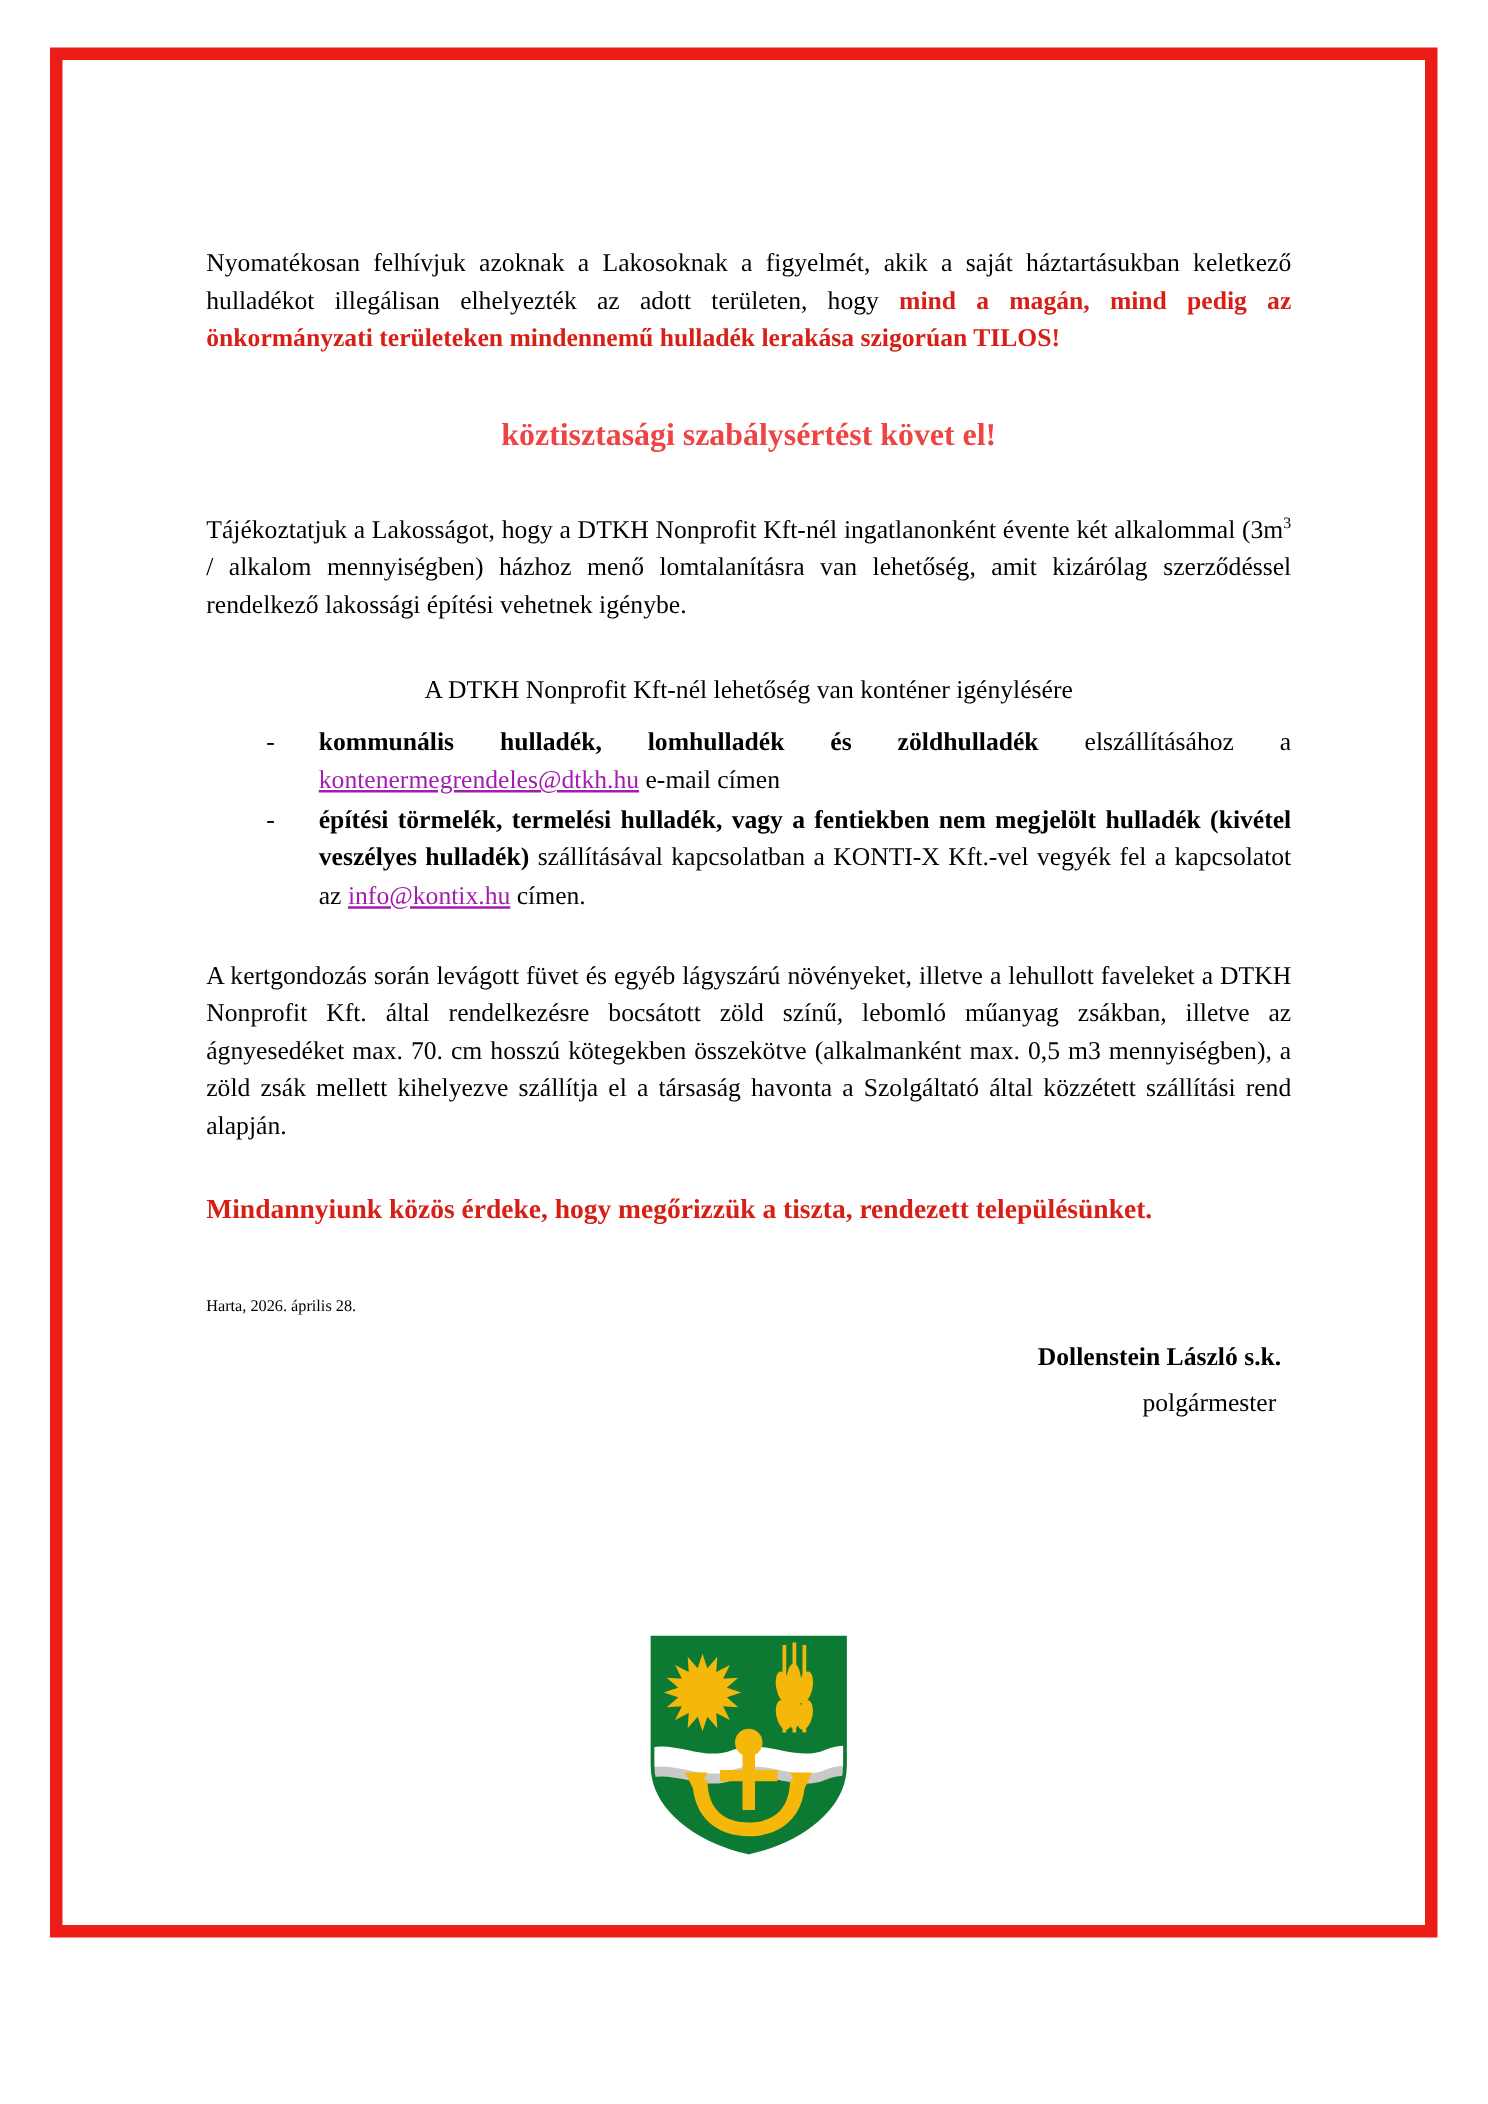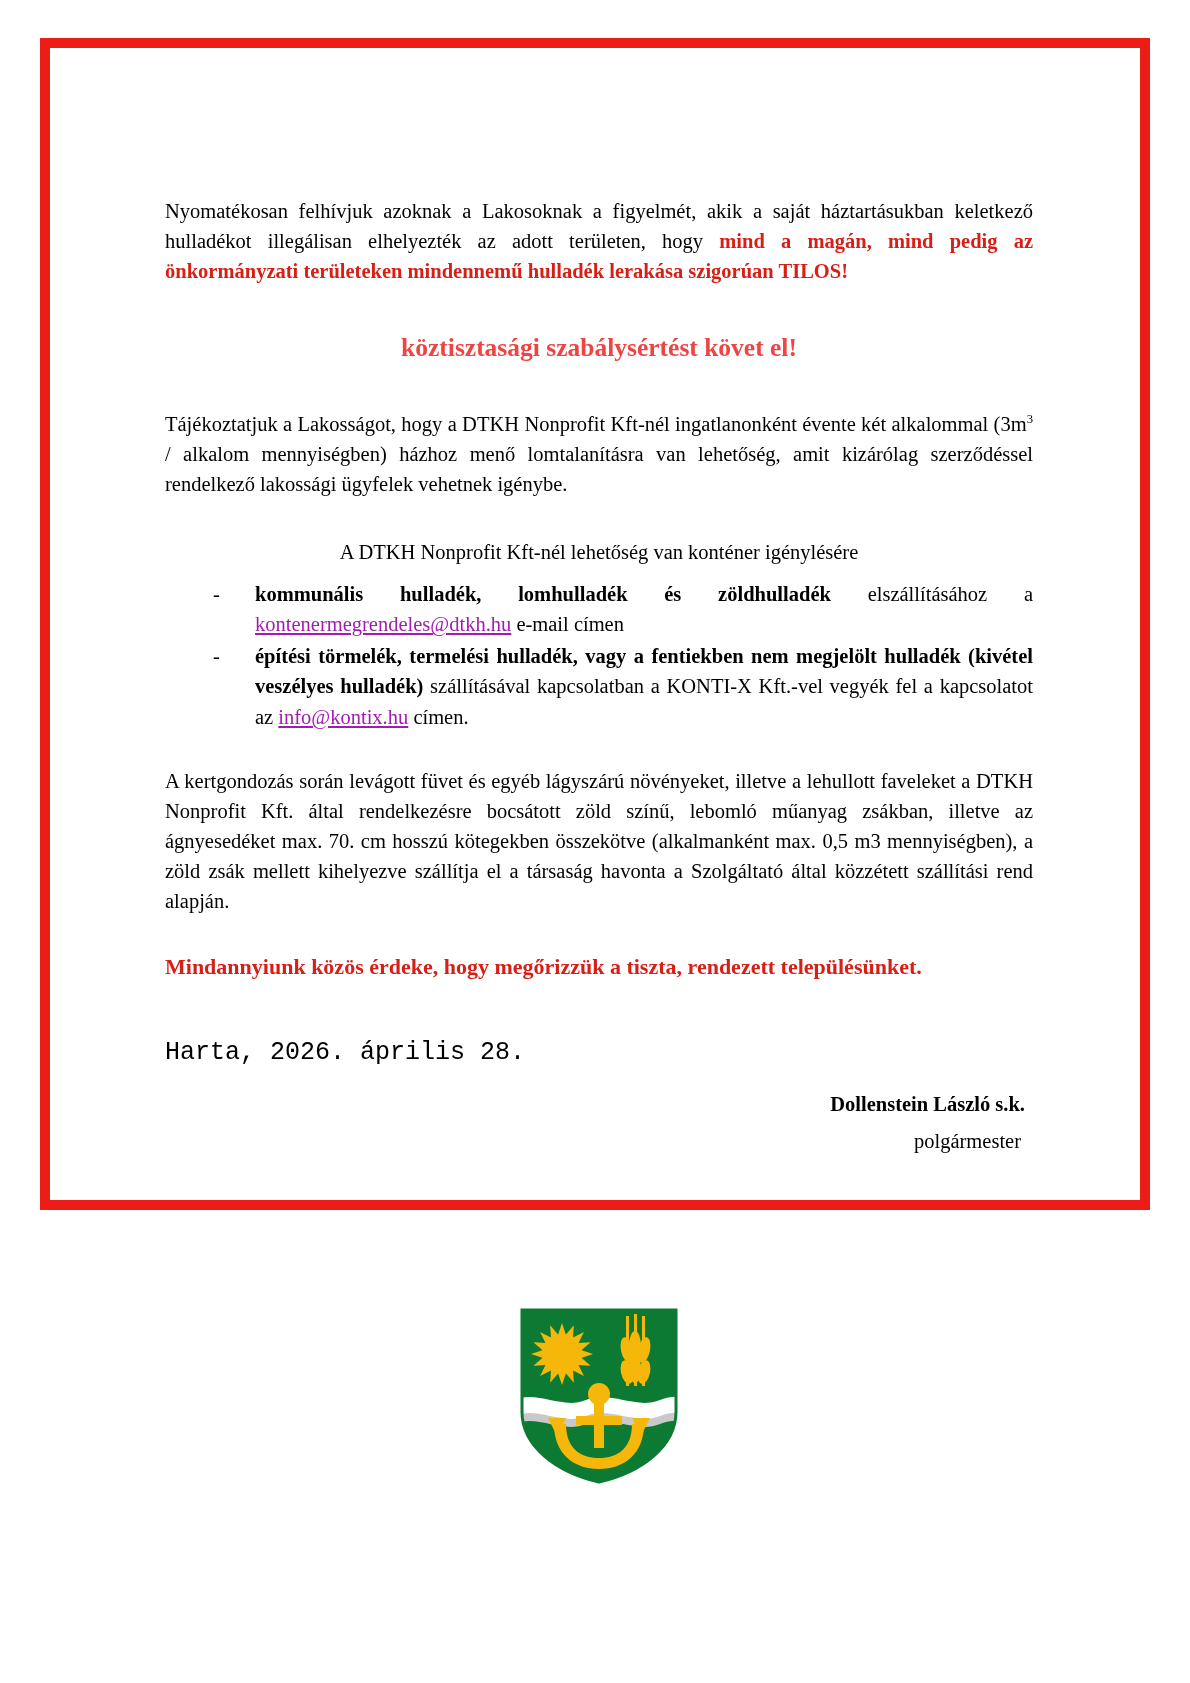--- a/index.html
+++ b/index.html
@@ -18,21 +18,21 @@
     width: 1190px;
     height: 1683px;
     box-sizing: border-box;
     background: #ffffff;
   }
   .red-frame {
     position: absolute;
     left: 40px;
     top: 38px;
     width: 1110px;
-    height: 1172px;
+    height: 1512px;
     border: 10px solid #ec1c17;
     box-sizing: border-box;
     background: #ffffff;
   }
   .content {
     position: absolute;
     left: 115px;
     top: 148px;
     width: 868px;
   }
@@ -96,23 +96,22 @@
     margin-top: 34px;
     color: #d81f16;
     font-weight: bold;
     font-size: 22px;
     text-align: justify;
     line-height: 1.5;
   }
 
   .dateline {
     margin-top: 52px;
-    font-size: 25px;
+    font-size: 13px;
     text-align: left;
-    font-family: Liberation Mono, monospace;
   }
 
   .signature {
     margin-top: 21px;
     text-align: right;
   }
   .sig-name {
     font-size: 20.5px;
     font-weight: bold;
     padding-right: 8px;
@@ -139,21 +138,21 @@
 <div class="page">
   <div class="red-frame">
     <div class="content">
 
       <p class="intro"><span>Nyomatékosan felhívjuk azoknak a Lakosoknak a figyelmét, akik a saját háztartásukban keletkező hulladékot illegálisan elhelyezték az adott területen, hogy </span><span class="red-b">mind a magán, mind pedig az önkormányzati területeken mindennemű hulladék lerakása szigorúan TILOS!</span></p>
 
       <div class="headline">
         <span class="headline-line2">köztisztasági szabálysértést követ el!</span>
       </div>
 
-      <p class="para-dtkh"><span>Tájékoztatjuk a Lakosságot, hogy a DTKH Nonprofit Kft-nél ingatlanonként évente két alkalommal (3m</span><sup>3</sup><span> / alkalom mennyiségben) házhoz menő lomtalanításra van lehetőség, amit kizárólag szerződéssel rendelkező lakossági ügyfelek vehetnek igénybe.</span></p>
+      <p class="para-dtkh"><span>Tájékoztatjuk a Lakosságot, hogy a DTKH Nonprofit Kft-nél ingatlanonként évente két alkalommal (3m</span><sup>3</sup><span> / alkalom mennyiségben) házhoz menő lomtalanításra van lehetőség, amit kizárólag szerződéssel rendelkező lakossági építési vehetnek igénybe.</span></p>
 
       <p class="para-container">A DTKH Nonprofit Kft-nél lehetőség van konténer igénylésére</p>
 
       <ul class="bullets">
         <li>
           <span class="dash">-</span><span class="bold">kommunális hulladék, lomhulladék és zöldhulladék</span><span> elszállításához a </span><a class="maillink" href="#">kontenermegrendeles@dtkh.hu</a><span> e-mail címen</span>
         </li>
         <li>
           <span class="dash">-</span><span class="bold">építési törmelék, termelési hulladék, vagy a fentiekben nem megjelölt hulladék (kivétel veszélyes hulladék)</span><span> szállításával kapcsolatban a KONTI-X Kft.-vel vegyék fel a kapcsolatot az </span><a class="maillink" href="#">info@kontix.hu</a><span> címen.</span>
         </li>

